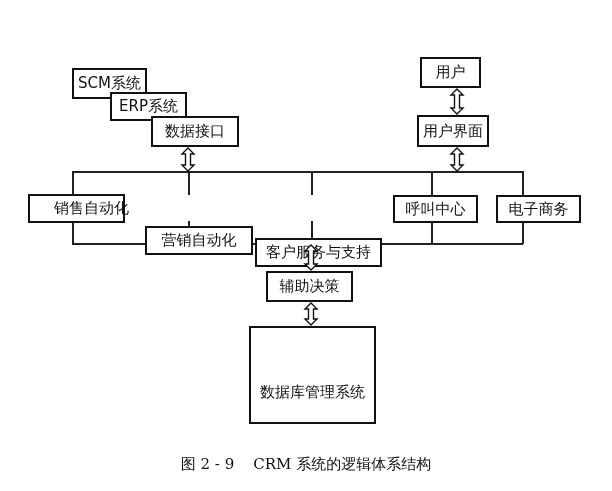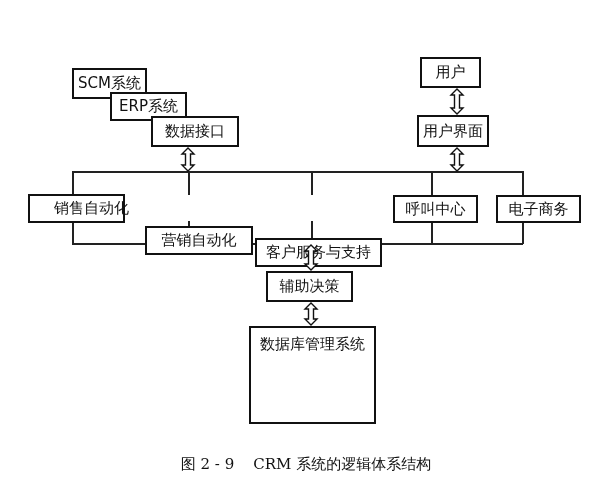--- a/index.html
+++ b/index.html
@@ -5,21 +5,21 @@
     html, body { margin: 0; padding: 0; background: #ffffff; }
     body { width: 612px; height: 491px; position: relative; overflow: hidden;
            font-family: "DejaVu Sans", "Liberation Sans", sans-serif; color: #111; }
     .box { position: absolute; box-sizing: border-box; border: 2px solid #111;
            background: #fff; display: flex; align-items: center; justify-content: center;
            font-size: 15px; white-space: nowrap; }
     .line { position: absolute; background: #222; }
     .stack { position: absolute; left: 249px; top: 326px; width: 127px; height: 98px;
              box-sizing: border-box; border: 2px solid #111; background: #fff; }
     .stack .row { height: 32px; box-sizing: border-box; display: flex; align-items: center;
-                  justify-content: center; font-size: 15px; white-space: nowrap; }
+                  justify-content: center; font-size: 15px; white-space: nowrap; margin-top: 48px; }
     .stack .row + .row { border-top: 1.5px solid #111; }
     .caption { position: absolute; left: 0; width: 612px; top: 455px; text-align: center;
                font-family: "DejaVu Serif", "Liberation Serif", serif; font-size: 15px; }
     svg.arrow { position: absolute; overflow: visible; }
   </style>
 </head>
 <body>
 
 <div class="line" style="left:72px; top:171px; width:451px; height:1.5px;"></div>
 <div class="line" style="left:72px; top:243px; width:451px; height:1.5px;"></div>

